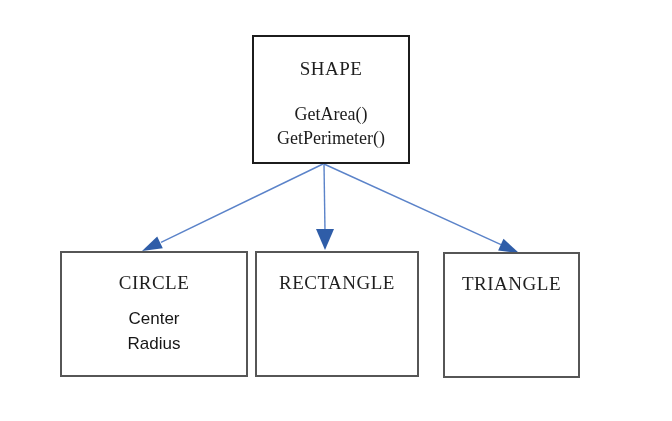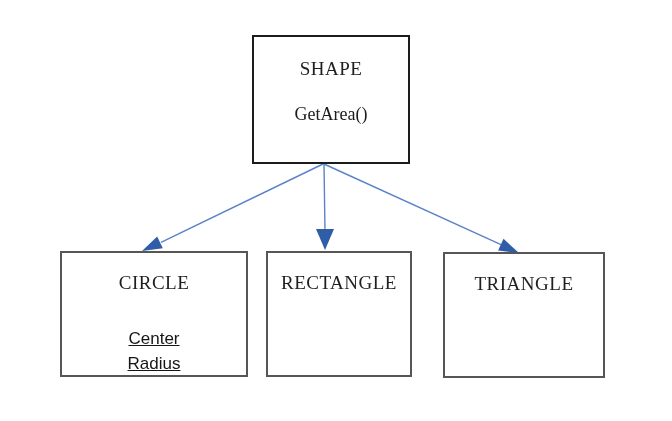--- a/index.html
+++ b/index.html
@@ -36,22 +36,22 @@
     width: 158px;
     height: 129px;
     border: 2px solid #1c1c1c;
   }
   .class-box.child {
     width: 188px;
     height: 126px;
     border: 2px solid #565656;
   }
   .class-box.child.circle    { left: 60px;  top: 251px; }
-  .class-box.child.rectangle { left: 266px; top: 251px; width: 146px; }
-  .class-box.child.triangle  { left: 443px; top: 252px; width: 162px; }
+  .class-box.child.rectangle { left: 255px; top: 251px; width: 164px; }
+  .class-box.child.triangle  { left: 443px; top: 252px; width: 137px; }
 
   .class-title {
     margin-top: 19px;
     font-family: "Liberation Serif", serif;
     font-size: 19px;
     font-weight: 400;
     color: #1f1f1f;
     letter-spacing: 0.5px;
     line-height: 22px;
   }
@@ -62,26 +62,25 @@
     font-size: 18px;
     color: #1c1c1c;
     line-height: 24px;
   }
   .parent .member-list {
     margin-top: 22px;
     font-family: "Liberation Serif", serif;
     text-align: center;
   }
   .child .member-list {
-    margin-top: 32px;
+    margin-top: 12px;
     font-family: "Liberation Sans", sans-serif;
     font-size: 17px;
     line-height: 25px;
     color: #161616;
-    text-decoration: underline;
   }
 </style>
 </head>
 <body>
 
 <div class="stage">
 
   <svg class="arrows" viewBox="0 0 672 421" xmlns="http://www.w3.org/2000/svg">
     <g>
       <line x1="323" y1="164" x2="161" y2="242.3" stroke="#5b83c9" stroke-width="1.4"></line>
@@ -94,20 +93,21 @@
     <g>
       <line x1="324" y1="164" x2="501" y2="244.7" stroke="#5b83c9" stroke-width="1.4"></line>
       <polygon points="519,253 498.1,250.6 503.5,238.8" fill="#2f5da8"></polygon>
     </g>
   </svg>
 
   <div class="class-box parent">
     <div class="class-title">SHAPE</div>
     <div class="member-list">
       <div>GetArea()</div>
+      <div>GetPerimeter()</div>
     </div>
   </div>
 
   <div class="class-box child circle">
     <div class="class-title">CIRCLE</div>
     <div class="member-list">
       <div>Center</div>
       <div>Radius</div>
     </div>
   </div>

